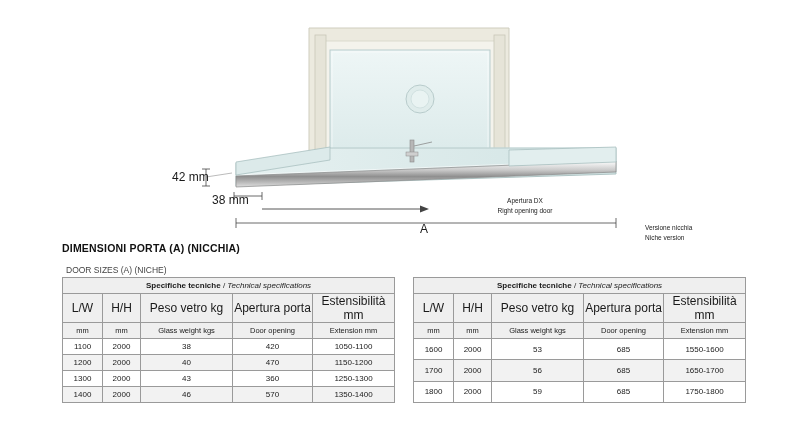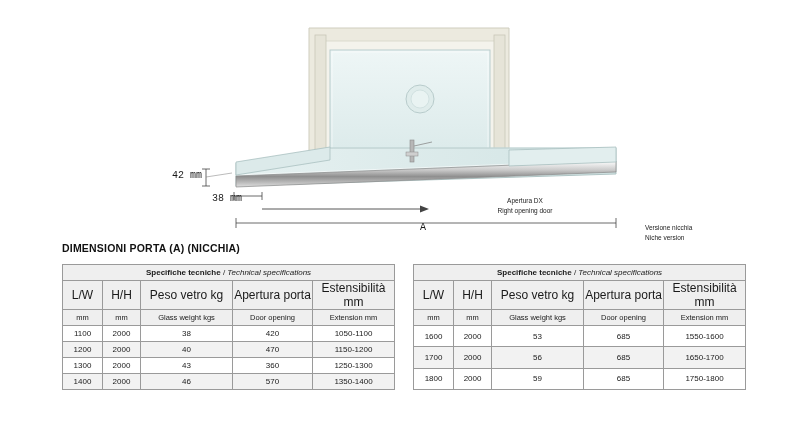--- a/index.html
+++ b/index.html
@@ -21,24 +21,23 @@
     position: absolute;
     left: 0;
     top: 0;
     width: 800px;
     height: 248px;
   }
   .diagram svg { display: block; }
 
   .dim-label {
     position: absolute;
-    font-size: 10px;
+    font-size: 12px;
     color: #1a1a1a;
     white-space: nowrap;
-    font-family: Liberation Mono, monospace;
   }
   .note-label {
     position: absolute;
     font-size: 6.5px;
     color: #1a1a1a;
     text-align: center;
     line-height: 1.35;
     white-space: nowrap;
   }
 
@@ -58,21 +57,21 @@
   .title-en {
     font-size: 8.5px;
     color: #444;
     margin: 4px;
   }
 
   
   .tables {
     position: absolute;
     left: 62px;
-    top: 264px;
+    top: 277px;
     width: 680px;
     display: flex;
     gap: 18px;
   }
   table.spec {
     border-collapse: collapse;
     table-layout: fixed;
     font-size: 8px;
     background: #fff;
   }

